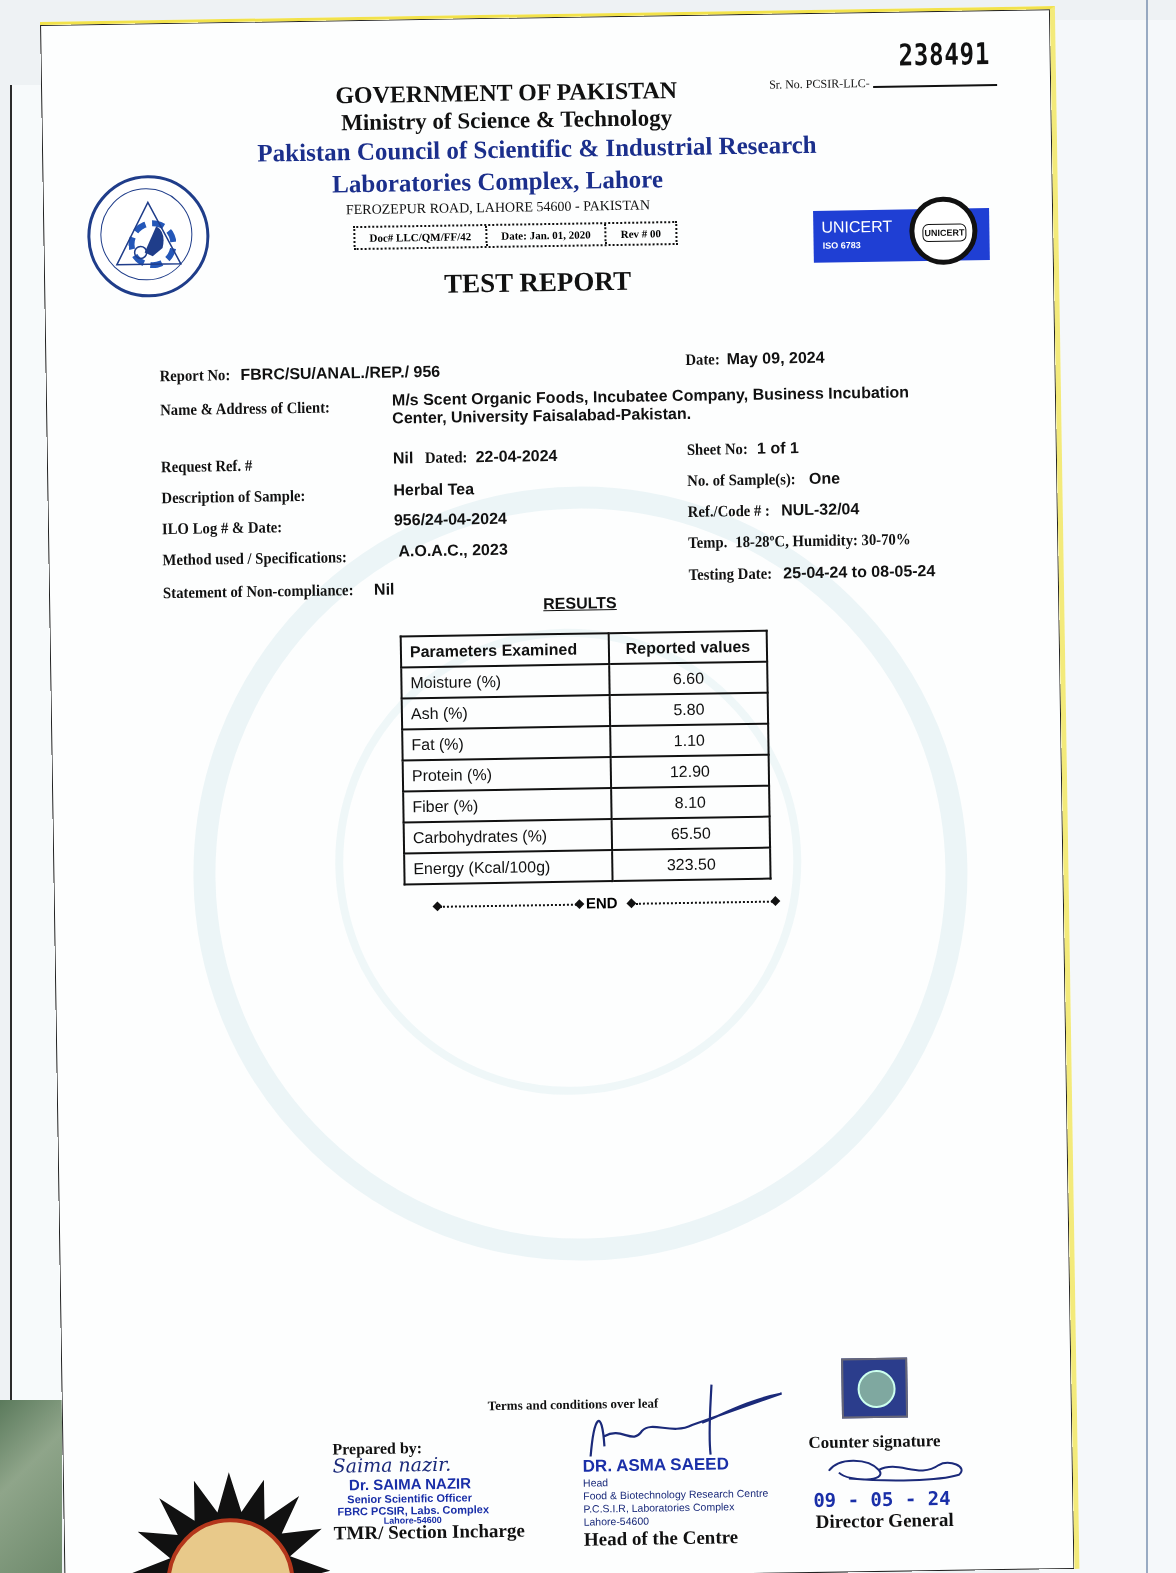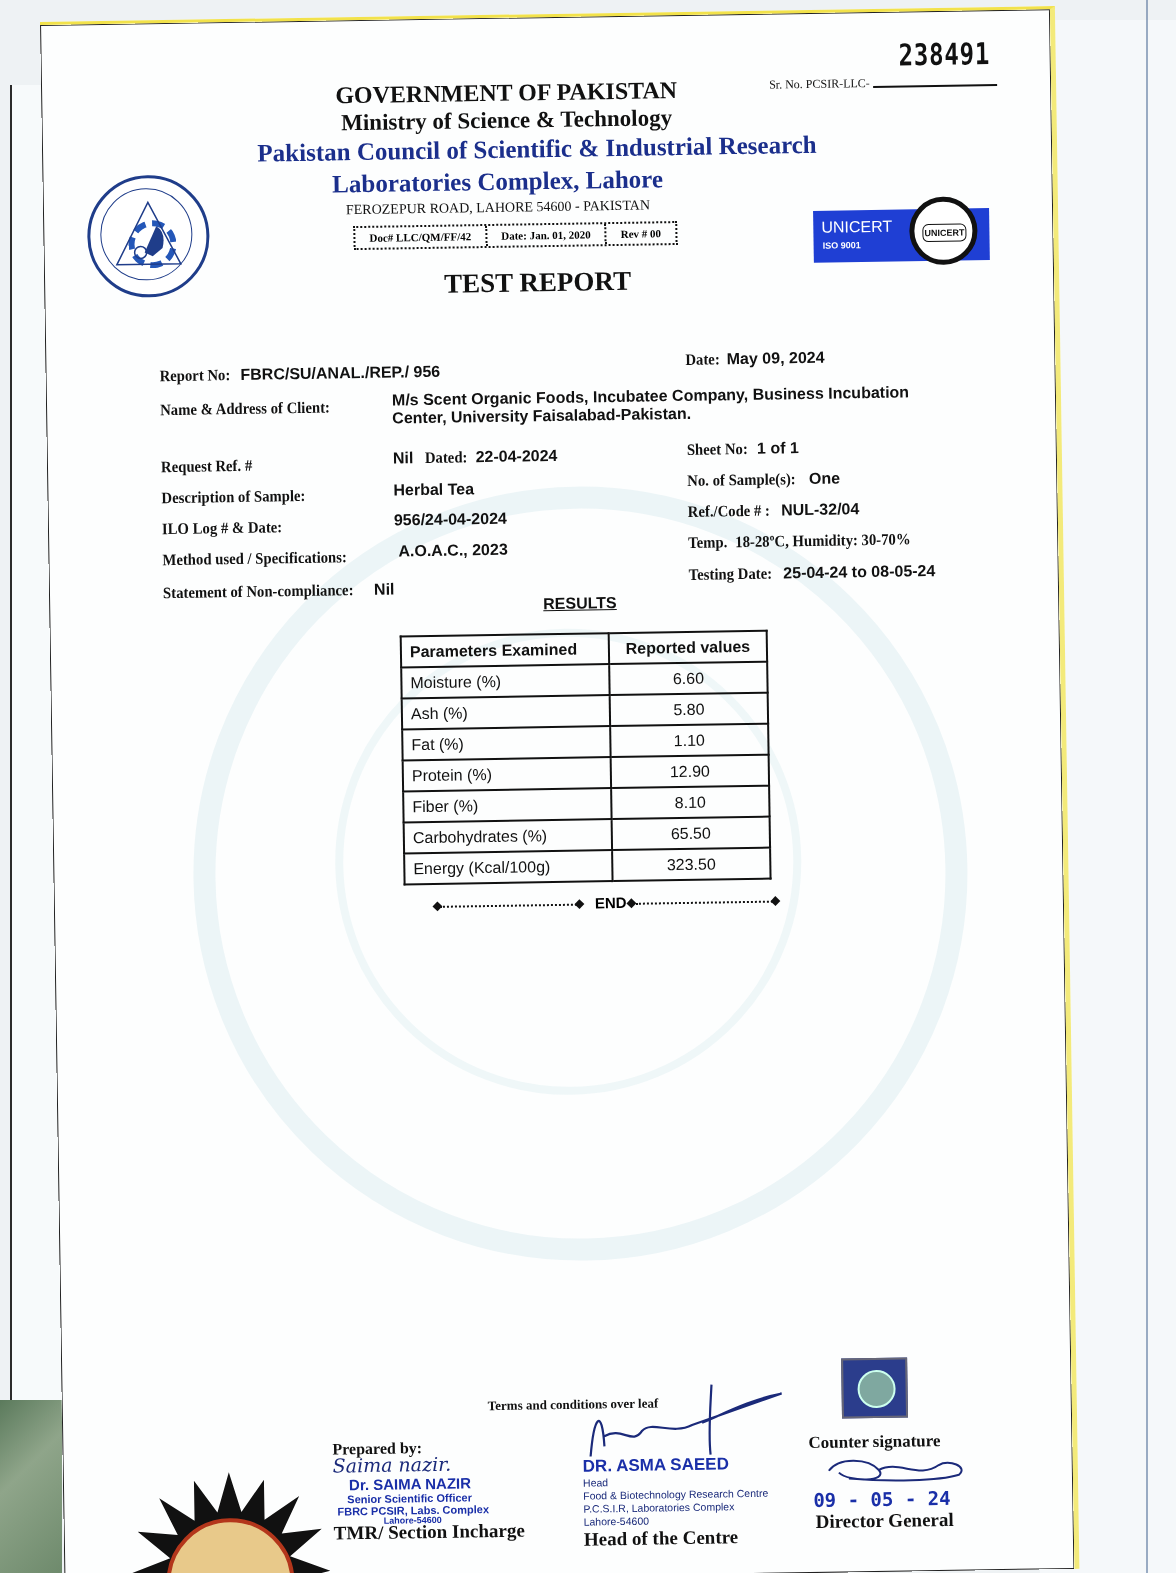--- a/index.html
+++ b/index.html
@@ -113,21 +113,21 @@
   table.res th { font-weight:bold; text-align:left; }
   table.res th.c2, table.res td.c2 { text-align:center; width:140px; }
   table.res td.c1 { width:190px; }
 
   .endline {
     position:absolute; left:380px; top:882px; width:344px; height:10px; font-family:"Liberation Sans", sans-serif;
   }
   .endline .dots { position:absolute; top:5px; border-top:2px dotted #111; }
   .endline .d1 { left:6px; width:140px; }
   .endline .d2 { left:202px; width:140px; }
-  .endline .lab { position:absolute; left:161px; top:-4px; font-weight:bold; font-size:15px; }
+  .endline .lab { position:absolute; left:152px; top:-4px; font-weight:bold; font-size:15px; }
   .diamond { position:absolute; top:2px; width:7px; height:7px; background:#111; transform:rotate(45deg); }
 
   .terms { position:absolute; left:426px; top:1380px; font-size:13px; font-weight:bold; color:#111; }
 
   .sig-block { position:absolute; color:#111; }
   .sig-script { font-family:"DejaVu Serif", serif; font-style:italic; color:#1b2a7a; font-size:19px; }
   .stamp-name { font-family:"Liberation Sans", sans-serif; font-weight:bold; color:#1a2fa8; }
   .stamp-sub { font-family:"Liberation Sans", sans-serif; font-weight:bold; color:#1a2fa8; font-size:11px; }
   .sig-role { font-size:19px; font-weight:bold; color:#111; }
 
@@ -182,21 +182,21 @@
   <div class="hdr hdr-addr">FEROZEPUR ROAD, LAHORE 54600 - PAKISTAN</div>
 
   <div class="docbox">
     <span>Doc# LLC/QM/FF/42</span>
     <span>Date: Jan. 01, 2020</span>
     <span>Rev # 00</span>
   </div>
 
   <div class="unicert">
     <span class="unicert-t1">UNICERT</span>
-    <span class="unicert-t2">ISO 9001</span>
+    <span class="unicert-t2">ISO 6783</span>
     <div class="unicert-seal">
       <span>UNICERT</span>
     </div>
   </div>
 
   <div class="title">TEST REPORT</div>
 
   <div class="field" style="left:114px;top:344px">
     <span class="lbl">Report No:</span>
     <span class="val">FBRC/SU/ANAL./REP./ 956</span>

